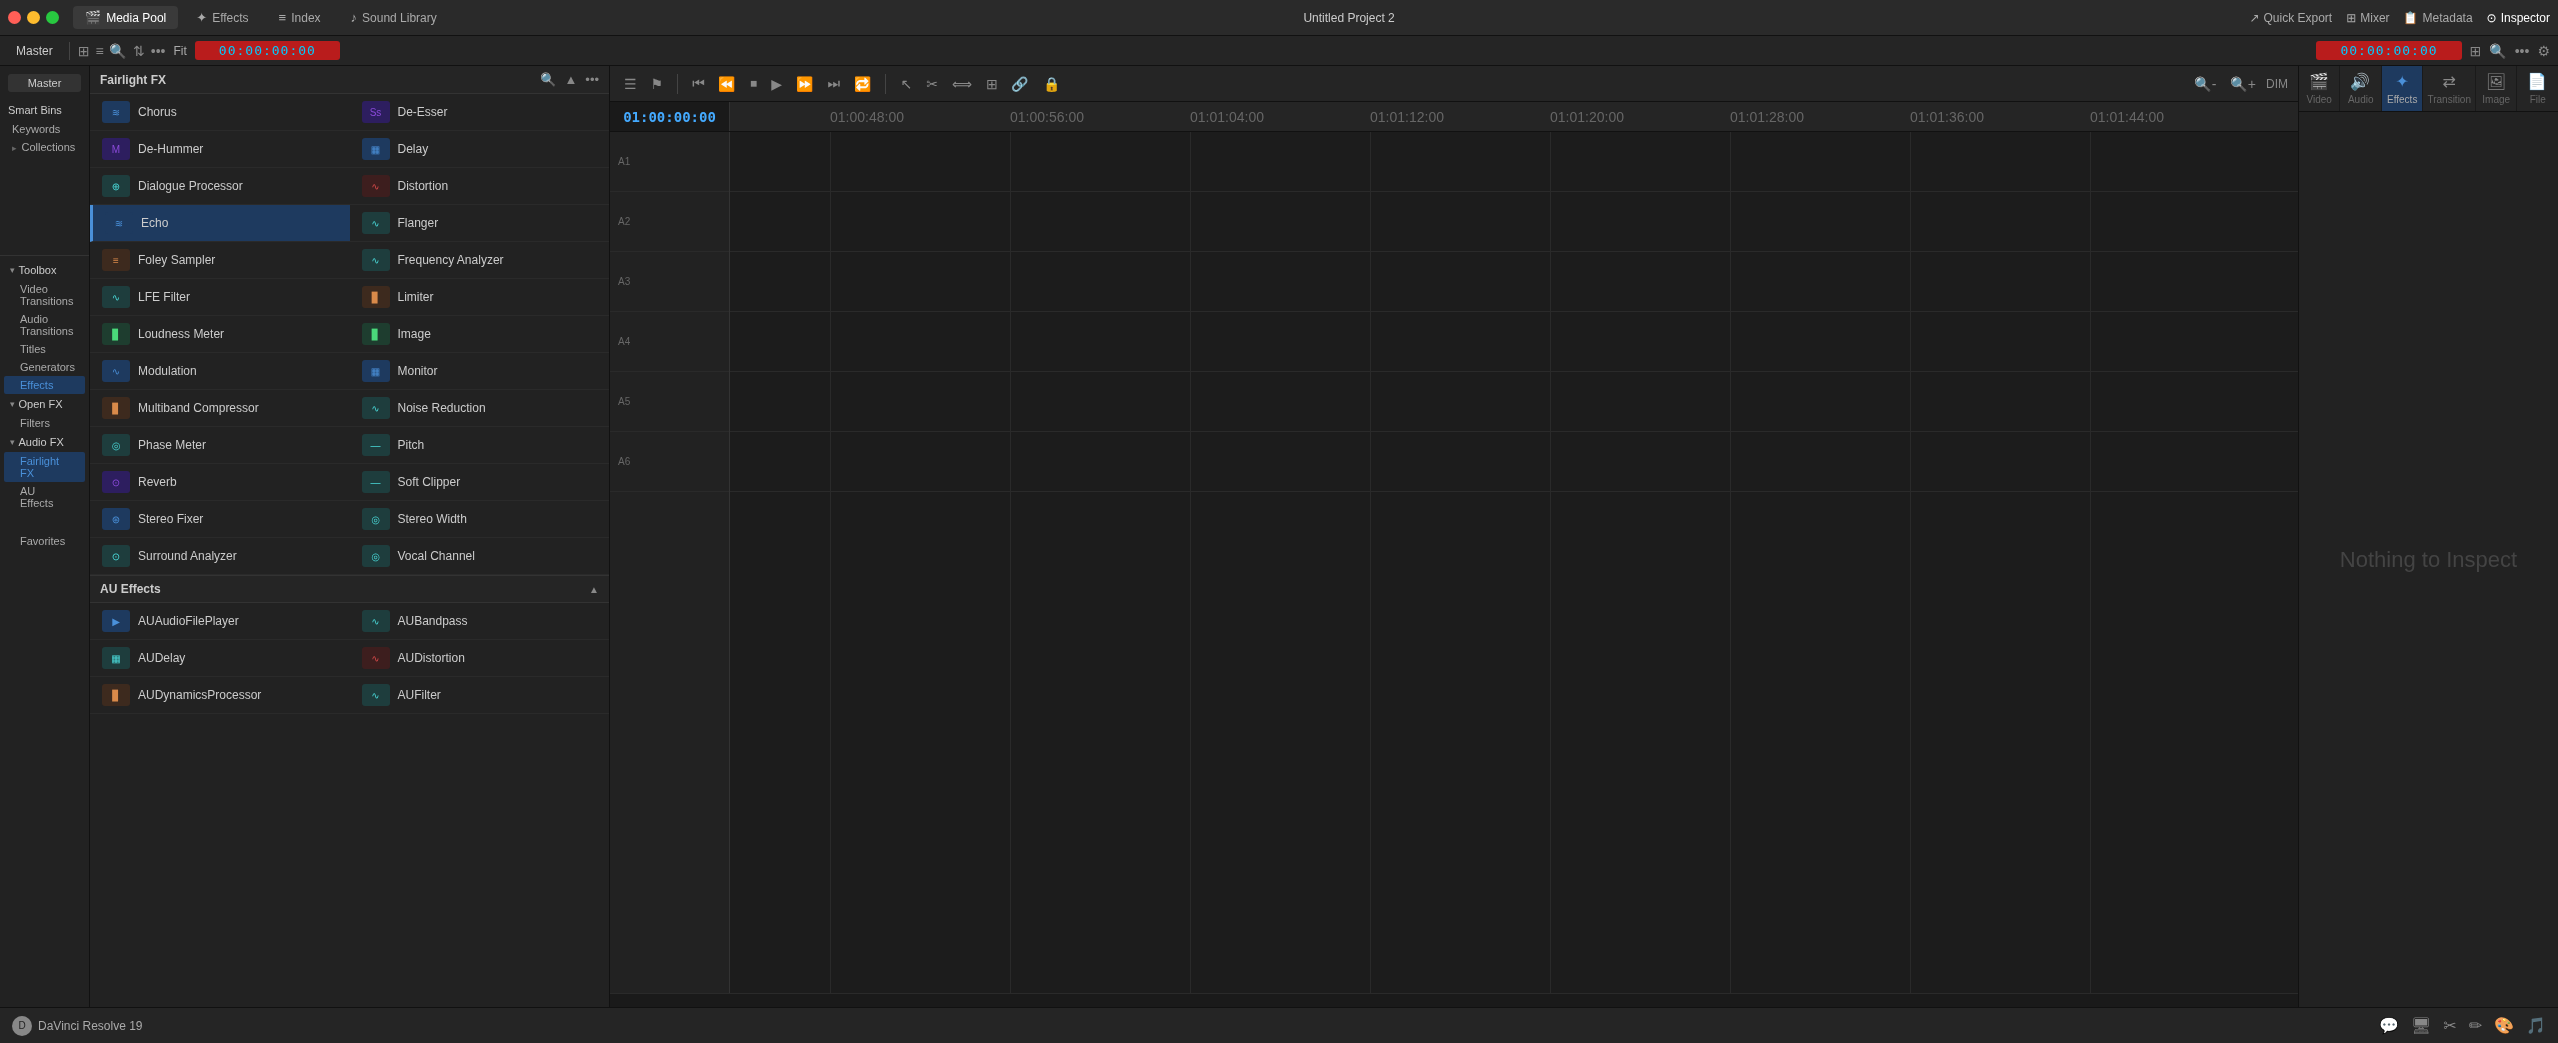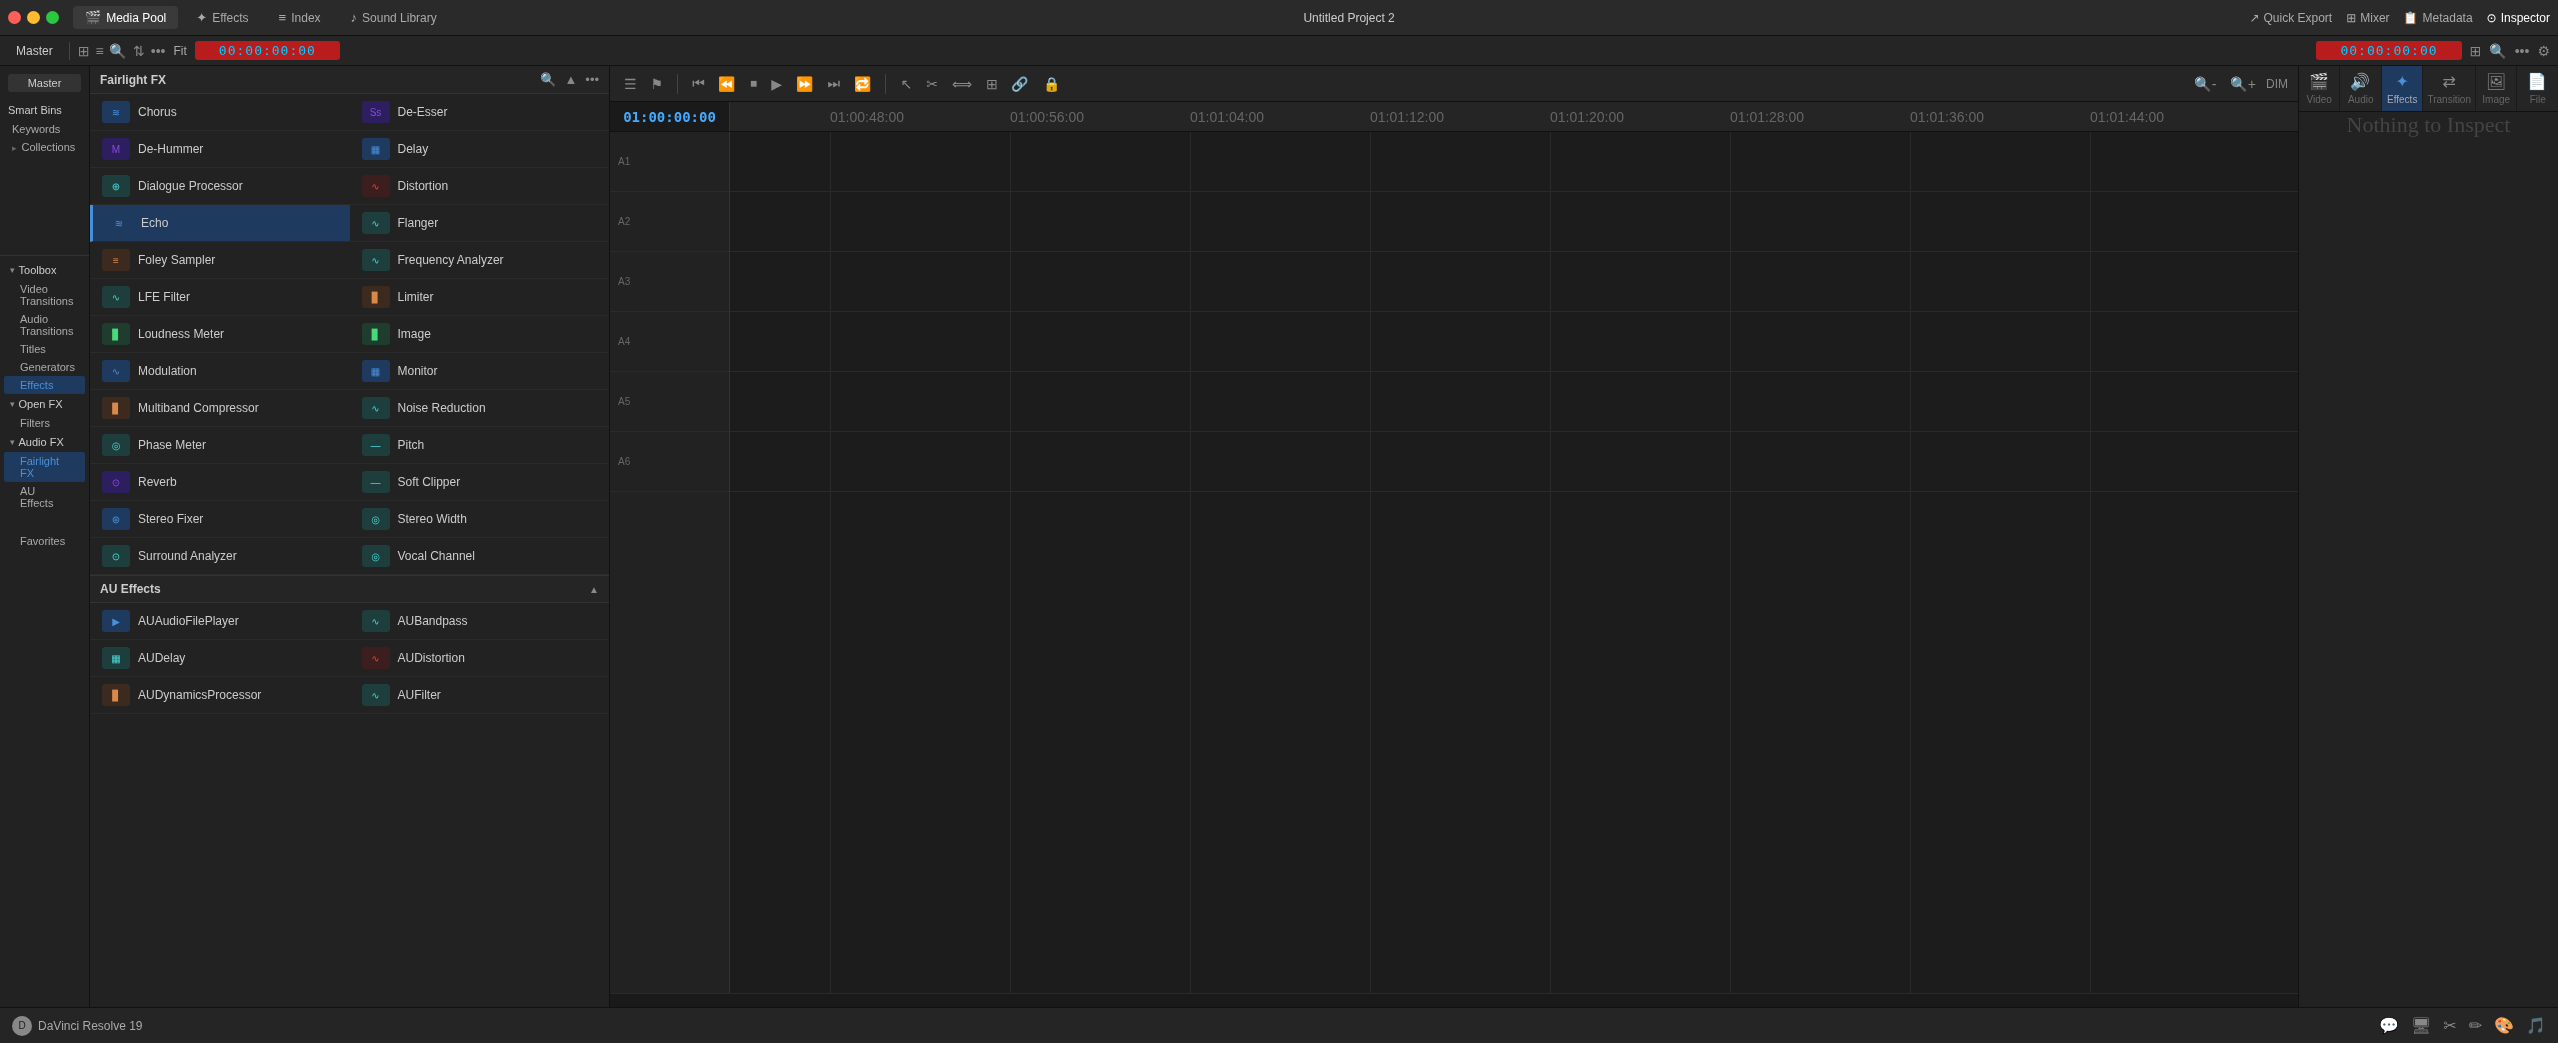--- a/index.html
+++ b/index.html
@@ -225,21 +225,21 @@
     }
     .inspector-tab:last-child { border-right: none; }
     .inspector-tab.active { background: #1e3a5f; }
     .inspector-tab-icon { font-size: 16px; color: #888; }
     .inspector-tab.active .inspector-tab-icon { color: #4a90d9; }
     .inspector-tab-label { font-size: 10px; color: #666; }
     .inspector-tab.active .inspector-tab-label { color: #aaa; }
 
     .inspector-content {
       flex: 1;
-      display: flex; align-items: flex-start; justify-content: center; font-family: Liberation Serif, serif;
+      display: flex; align-items: center; justify-content: center;
     }
     .nothing-to-inspect { color: #444; font-size: 22px; }
 
     
     .timeline-controls {
       height: 36px;
       background: #252525;
       display: flex; align-items: center;
       padding: 0 10px;
       gap: 6px;

